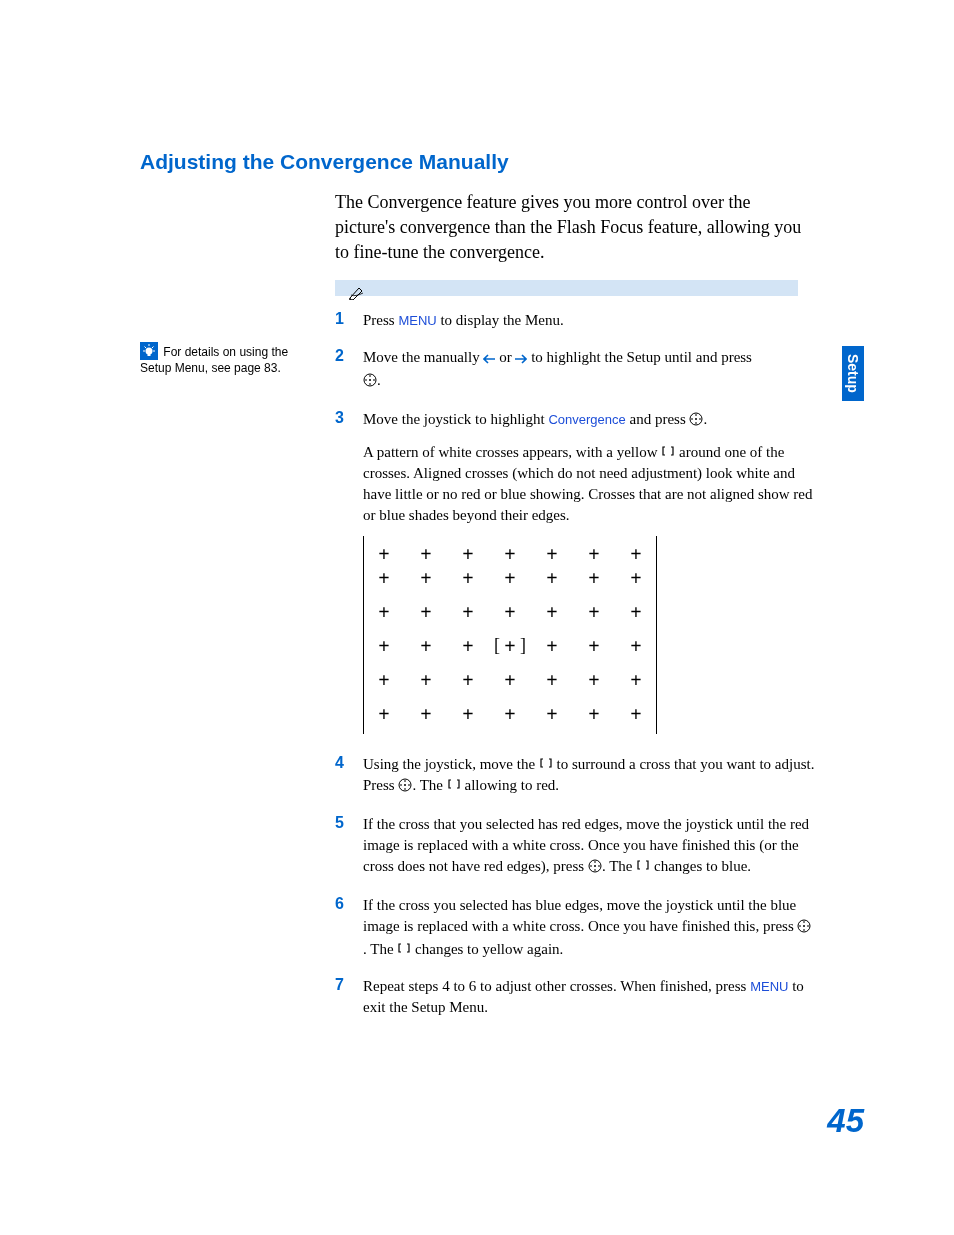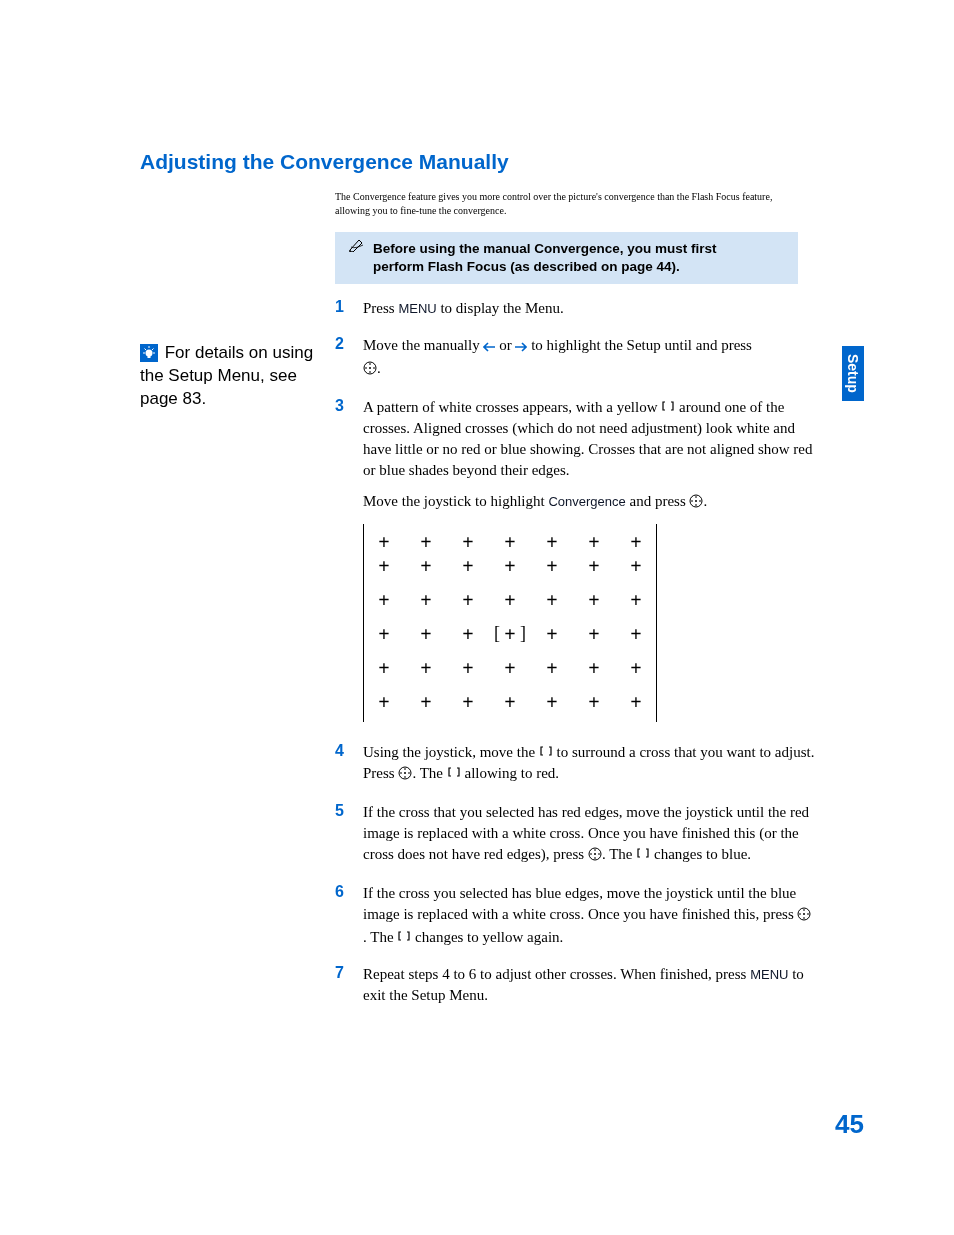--- a/index.html
+++ b/index.html
@@ -19,21 +19,21 @@
   }
   .heading {
     font-family: Verdana, Arial, sans-serif;
     font-weight: bold;
     font-size: 21px;
     color: #0066cc;
     margin-bottom: 16px;
   }
   .intro {
     margin-left: 195px;
-    font-size: 10px;
+    font-size: 18px;
     line-height: 1.4;
     margin-bottom: 14px;
     width: 470px;
   }
   .note-box {
     margin-left: 195px;
     background: #d3e4f5;
     padding: 8px 34px 8px 12px;
     width: 463px;
     font-family: Arial, sans-serif;
@@ -69,33 +69,33 @@
   }
   .step-body {
     font-size: 15px;
     line-height: 1.4;
     flex: 1;
   }
   .step-body p { margin-bottom: 10px; }
   .menu-word {
     font-family: Arial, sans-serif;
     font-size: 13px;
-    color: #0f172a;
+    color: #1d4ed8;
   }
   .inline-icon {
     display: inline-block;
     vertical-align: -2px;
   }
   .sidebar-tip {
     position: absolute;
     left: 140px;
     top: 342px;
     width: 175px;
     font-family: Arial, sans-serif;
-    font-size: 17px;
+    font-size: 12px;
     line-height: 1.35;
   }
   .tip-icon {
     display: inline-block;
     width: 18px;
     height: 18px;
     background: #0066cc;
     vertical-align: -4px;
     margin-right: 2px;
     position: relative;
@@ -112,21 +112,22 @@
     font-size: 14px;
     writing-mode: vertical-rl;
     padding: 8px 3px;
   }
   .page-num {
     position: absolute;
     right: 90px;
     bottom: 95px;
     font-family: Verdana, Arial, sans-serif;
     font-weight: bold;
-    font-size: 26px;
+    font-style: italic;
+    font-size: 33px;
     color: #0066cc;
   }
   .grid-box {
     width: 294px;
     border-left: 1px solid #000;
     border-right: 1px solid #000;
     padding: 8px 10px 6px 10px;
     margin: 8px 0 14px 0;
   }
   .grid-row {
@@ -173,21 +174,20 @@
 
   <p class="intro">The Convergence feature gives you more control over the picture's convergence than the Flash Focus feature, allowing you to fine-tune the convergence.</p>
 
   <div class="note-box">
     <span class="pencil">
       <svg width="16" height="14" viewBox="0 0 16 14">
           <path d="M1 12 L10 2 L13 5 L4 14 L1 14 Z M1 12 L1 14 L4 14" fill="none" stroke="#000" stroke-width="1"></path>
           <path d="M2 9 Q6 11 14 7" fill="none" stroke="#000" stroke-width="0.8"></path>
         </svg>
     </span>
-    <div class="note-text">Before using the manual Convergence, you must first perform Flash Focus (as described on page 44).</div>
   </div>
 
   <div class="sidebar-tip">
     <span class="tip-icon">
       <svg width="16" height="16" viewBox="0 0 16 16">
           <circle cx="8" cy="8" r="3.5" fill="#fff"></circle>
           <rect x="6.5" y="11" width="3" height="2" fill="#fff"></rect>
           <line x1="8" y1="1" x2="8" y2="3" stroke="#fff"></line>
           <line x1="2" y1="8" x2="4" y2="8" stroke="#fff"></line>
           <line x1="12" y1="8" x2="14" y2="8" stroke="#fff"></line>
@@ -226,31 +226,31 @@
                 <path d="M7 2 L7 4 M7 10 L7 12 M2 7 L4 7 M10 7 L12 7" stroke="#000" stroke-width="1"></path>
               </svg></span><span>.</span>
         </p>
       </div>
     </div>
 
     <div class="step">
       <div class="step-num">3</div>
       <div class="step-body">
         <p>
+          <span>Move the joystick to highlight </span><span class="menu-word">Convergence</span><span> and press </span><span class="inline-icon"><svg width="14" height="14" viewBox="0 0 14 14">
+                <circle cx="7" cy="7" r="6" fill="none" stroke="#000" stroke-width="1"></circle>
+                <circle cx="7" cy="7" r="1" fill="#000"></circle>
+                <path d="M7 2 L7 4 M7 10 L7 12 M2 7 L4 7 M10 7 L12 7" stroke="#000" stroke-width="1"></path>
+              </svg></span><span>.</span>
+        </p>
+        <p>
           <span>A pattern of white crosses appears, with a yellow </span><span class="bracket-glyph"><svg width="14" height="14" viewBox="0 0 14 14">
                 <path d="M4 3 L2 3 L2 11 L4 11 M10 3 L12 3 L12 11 L10 11" fill="none" stroke="#000" stroke-width="1.2"></path>
               </svg></span><span> around one of the crosses. Aligned crosses (which do not need adjustment) look white and have little or no red or blue showing. Crosses that are not aligned show red or blue shades beyond their edges.</span>
         </p>
-        <p>
-          <span>Move the joystick to highlight </span><span class="menu-word">Convergence</span><span> and press </span><span class="inline-icon"><svg width="14" height="14" viewBox="0 0 14 14">
-                <circle cx="7" cy="7" r="6" fill="none" stroke="#000" stroke-width="1"></circle>
-                <circle cx="7" cy="7" r="1" fill="#000"></circle>
-                <path d="M7 2 L7 4 M7 10 L7 12 M2 7 L4 7 M10 7 L12 7" stroke="#000" stroke-width="1"></path>
-              </svg></span><span>.</span>
-        </p>
 
         <div class="grid-box">
           <div class="grid-row">
             <span class="cross">+</span>
               <span class="cross">+</span>
               <span class="cross">+</span>
               <span class="cross">+</span>
               <span class="cross">+</span>
               <span class="cross">+</span>
               <span class="cross">+</span>

